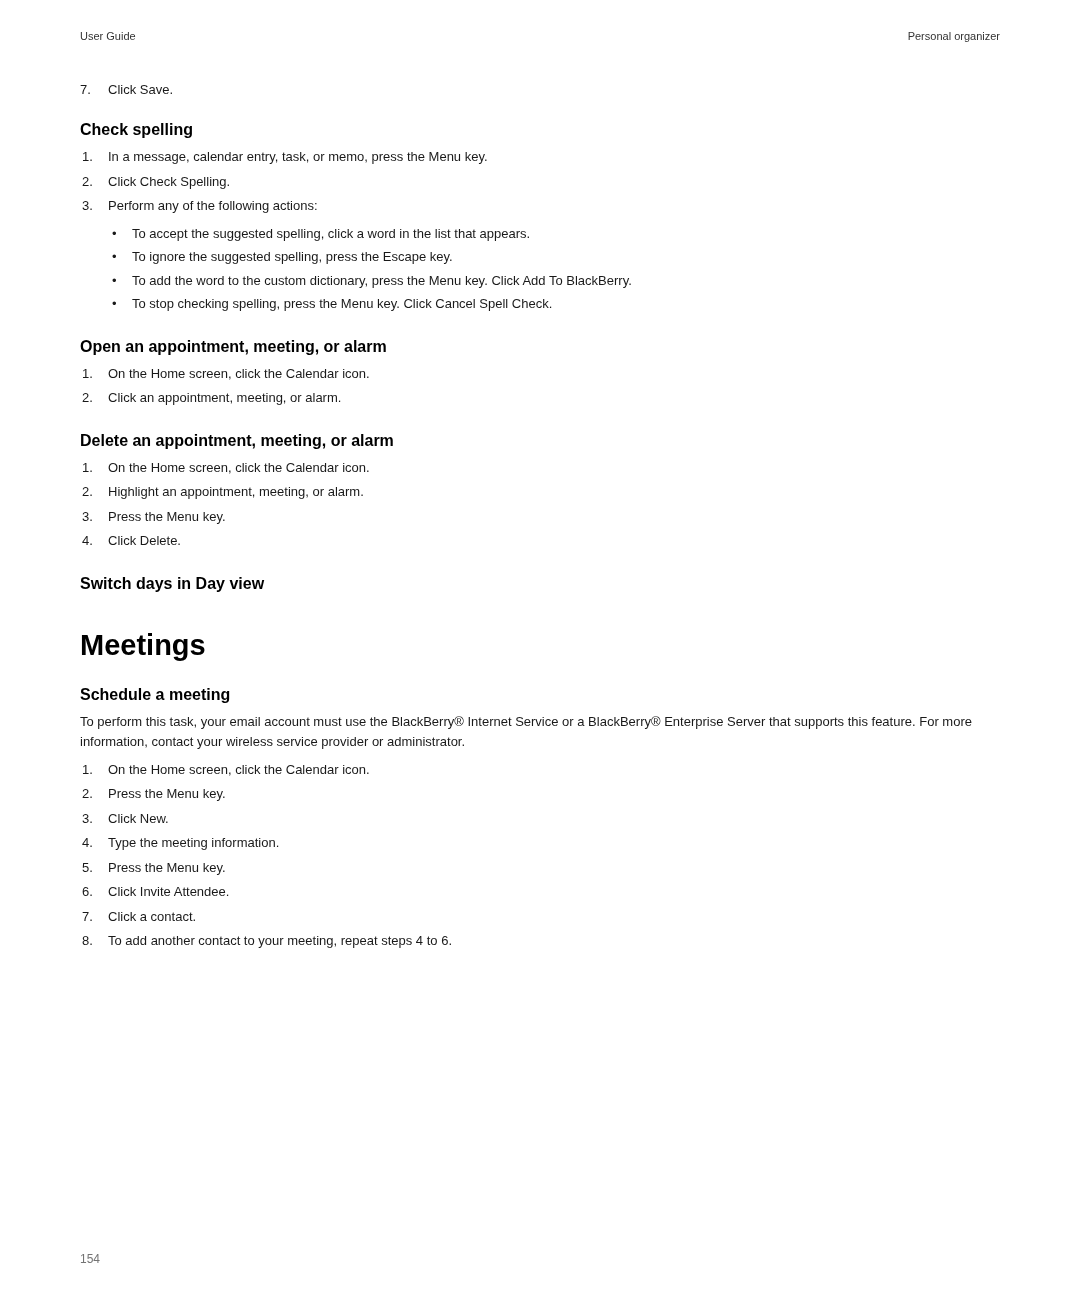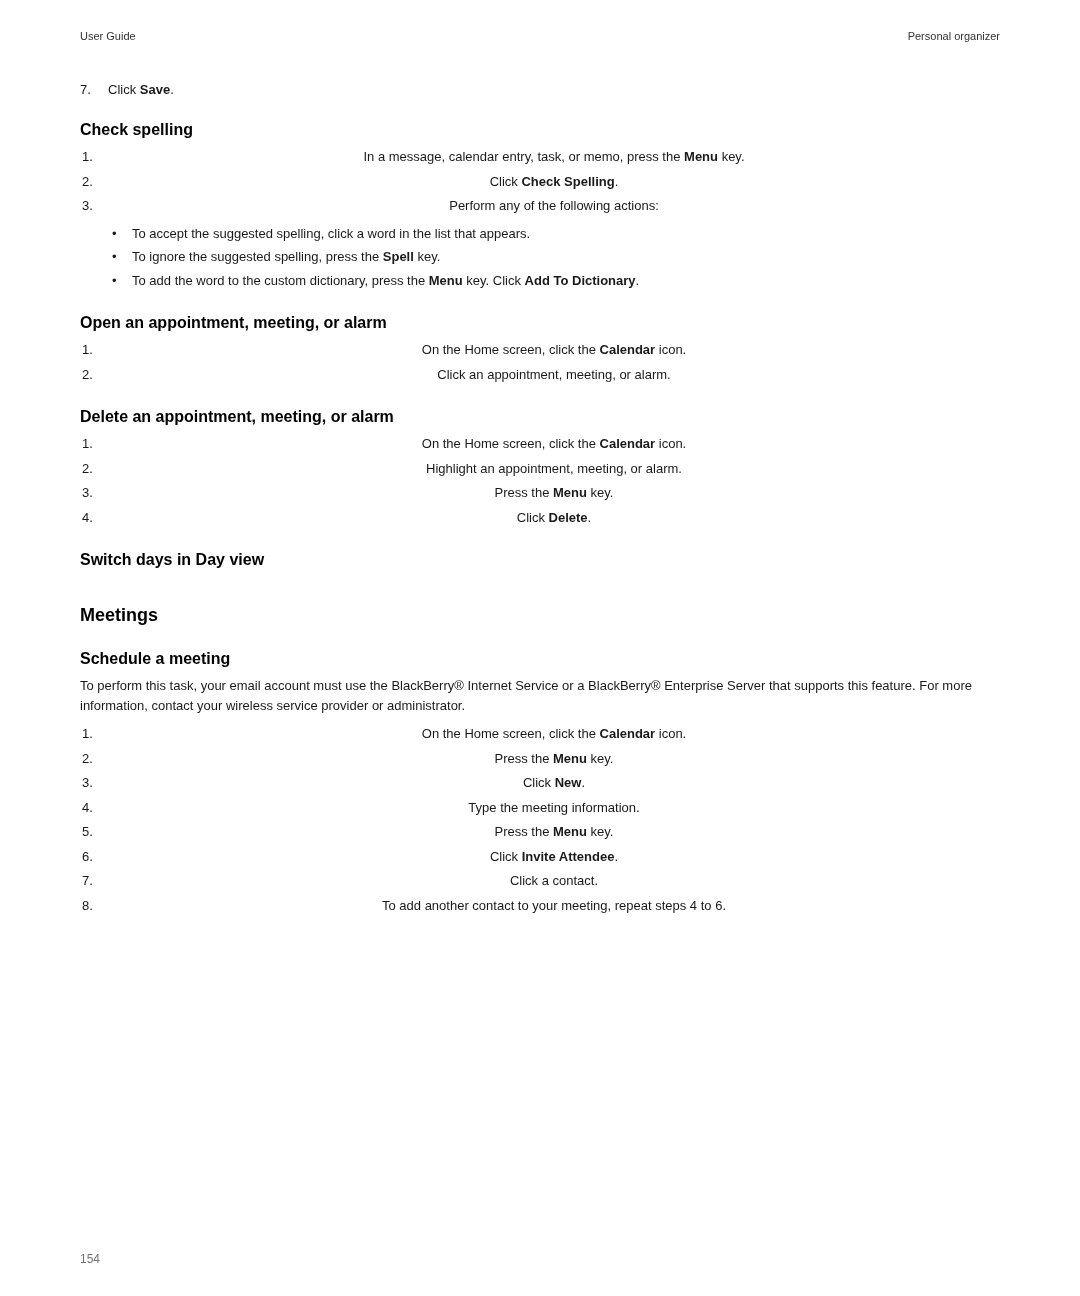--- a/index.html
+++ b/index.html
@@ -36,21 +36,21 @@
 
     h2.section-heading {
       font-size: 16px;
       font-weight: bold;
       color: #000;
       margin-bottom: 8px;
       margin-top: 24px;
     }
 
     h1.major-heading {
-      font-size: 18px;
+      font-size: 29px;
       font-weight: bold;
       color: #000;
       margin-bottom: 12px;
       margin-top: 36px;
       border-top: none;
     }
 
     .section-desc {
       font-size: 13px;
       line-height: 1.55;
@@ -72,21 +72,20 @@
     }
 
     .numbered-list li .num {
       min-width: 28px;
       font-size: 13px;
       padding-left: 2px;
     }
 
     .numbered-list li .content {
       flex: 1;
-      text-align: center;
     }
 
     .bullet-list {
       list-style: none;
       padding: 0;
       margin: 4px 0 4px 32px;
     }
 
     .bullet-list li {
       display: flex;
@@ -96,21 +95,21 @@
       line-height: 1.5;
     }
 
     .bullet-list li::before {
       content: "•";
       margin-right: 8px;
       min-width: 12px;
     }
 
     b, strong {
-      font-weight: bold;
+      font-weight: normal;
     }
 
     .page-number {
       position: absolute;
       bottom: 30px;
       left: 80px;
       font-size: 12px;
       color: #737373;
     }
 
@@ -149,24 +148,27 @@
       <li>
         <span class="num">3.</span>
         <span class="content">Perform any of the following actions:</span>
       </li>
     </ul>
     <ul class="bullet-list">
       <li>
         <span>To accept the suggested spelling, click a word in the list that appears.</span>
       </li>
       <li>
-        <span>To ignore the suggested spelling, press the <b>Spell</b> key.</span>
-      </li>
-      <li>
-        <span>To add the word to the custom dictionary, press the <b>Menu</b> key. Click <b>Add To Dictionary</b>.</span>
+        <span>To ignore the suggested spelling, press the <b>Escape</b> key.</span>
+      </li>
+      <li>
+        <span>To add the word to the custom dictionary, press the <b>Menu</b> key. Click <b>Add To BlackBerry</b>.</span>
+      </li>
+      <li>
+        <span>To stop checking spelling, press the <b>Menu</b> key. Click <b>Cancel Spell Check</b>.</span>
       </li>
     </ul>
   </div>
 
   <div class="section-block">
     <h2 class="section-heading">Open an appointment, meeting, or alarm</h2>
     <ul class="numbered-list">
       <li>
         <span class="num">1.</span>
         <span class="content">On the Home screen, click the <b>Calendar</b> icon.</span>

